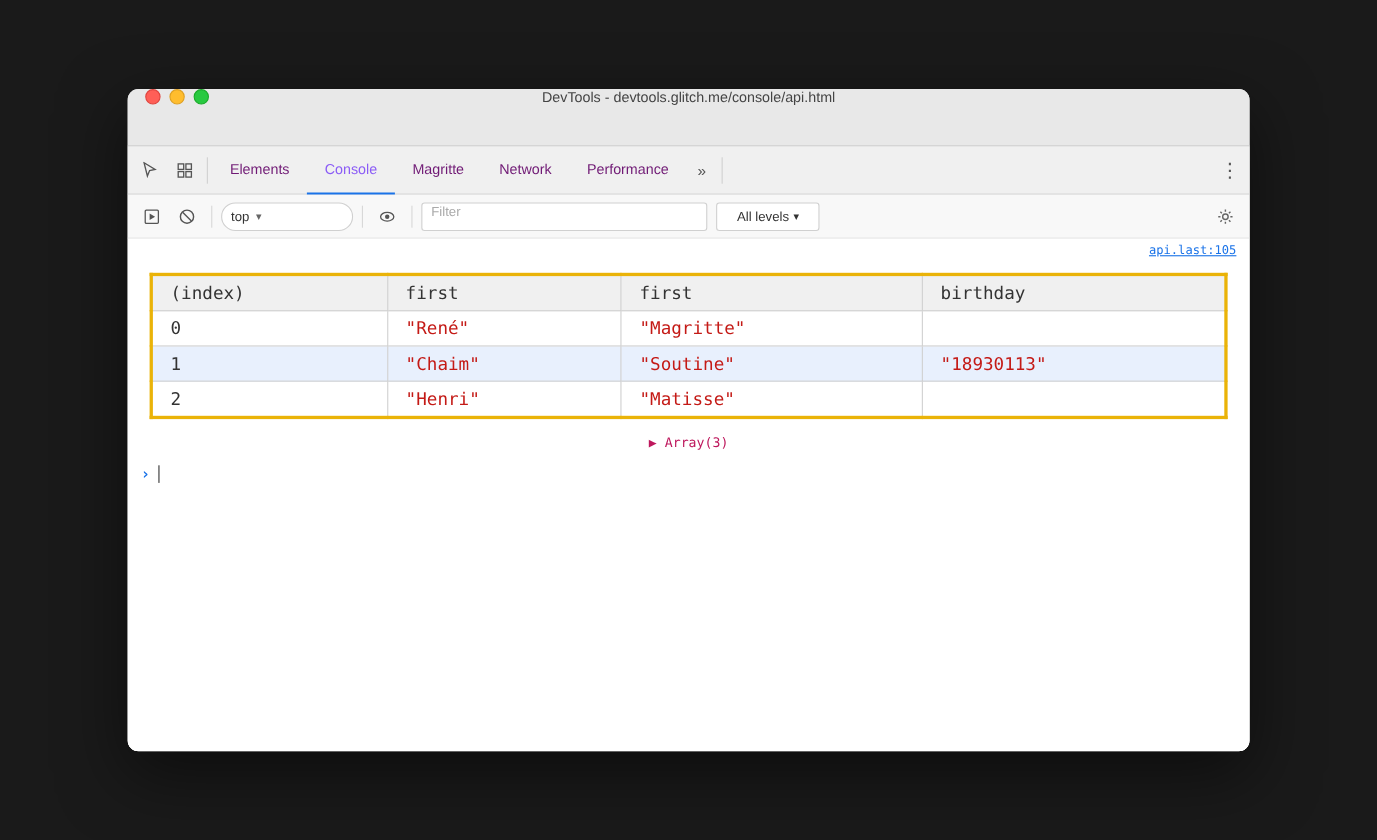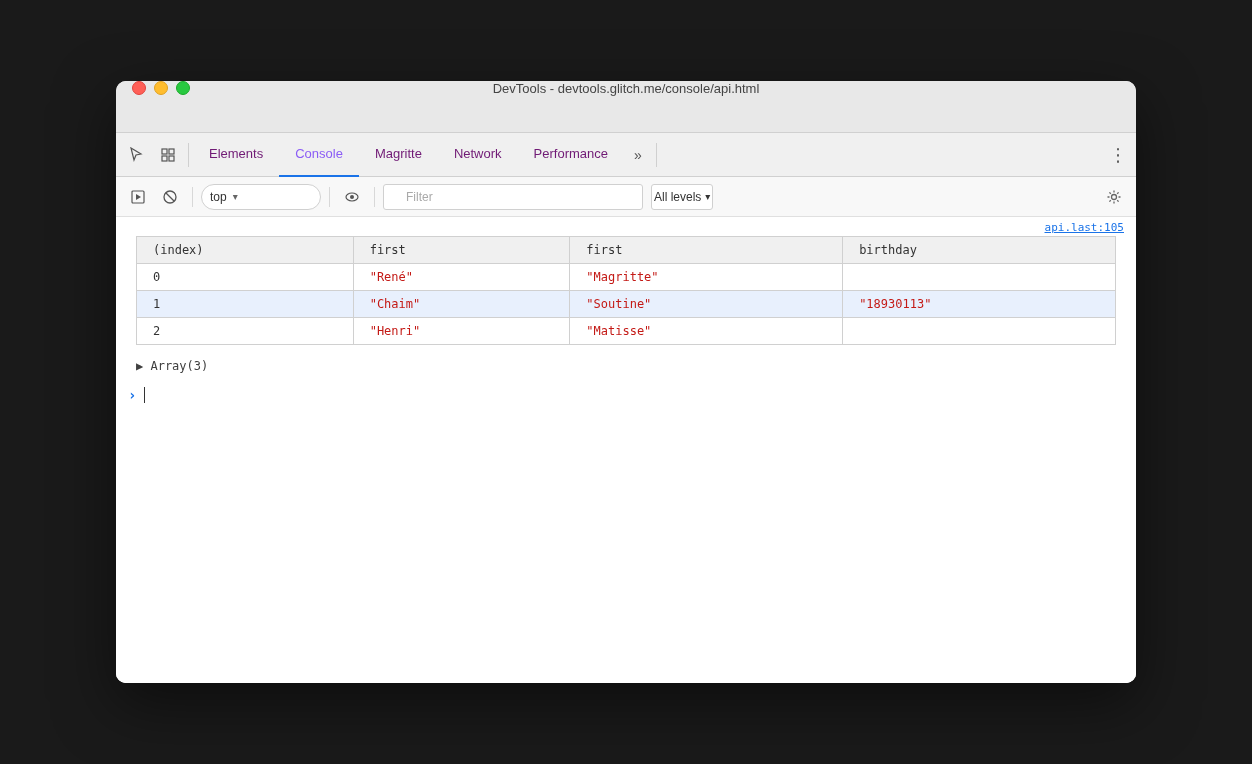--- a/index.html
+++ b/index.html
@@ -152,39 +152,39 @@
       height: 26px;
       font-size: 12px;
       color: #333;
       cursor: pointer;
       gap: 6px;
       min-width: 120px;
     }
     .context-select-arrow { color: #666; font-size: 10px; }
     .filter-input {
       display: flex;
-      align-items: center;
+      align-items: flex-start;
       background: white;
       border: 1px solid #d0d0d0;
       border-radius: 3px;
-      padding: 0 22px;
+      padding: 0 8px;
       height: 26px;
       font-size: 12px;
       color: #999;
       flex: 1;
       max-width: 260px;
       gap: 6px;
     }
     .levels-btn {
       display: flex;
       align-items: center;
       background: white;
       border: 1px solid #d0d0d0;
       border-radius: 3px;
-      padding: 0 2px;
+      padding: 0 18px;
       height: 26px;
       font-size: 12px;
       color: #333;
       cursor: pointer;
       gap: 4px;
       margin-left: 4px;
     }
     .settings-btn {
       display: flex;
       align-items: center;
@@ -207,25 +207,25 @@
     .source-link {
       text-align: right;
       padding: 4px 12px 2px;
       font-size: 11px;
       color: #1a73e8;
       font-family: monospace;
       text-decoration: underline;
       cursor: pointer;
     }
     .console-table {
-      margin: 0 20px 8px;
+      margin: 12px 20px 8px;
       border-collapse: collapse;
-      font-size: 12px;
+      font-size: 16px;
       font-family: monospace;
-      border: 1px solid #eab308;
+      border: 3px solid #eab308;
     }
     .console-table th {
       background: #f0f0f0;
       border: 1px solid #d0d0d0;
       padding: 6px 16px;
       font-weight: normal;
       text-align: left;
       color: #333;
       font-family: monospace;
     }
@@ -235,23 +235,24 @@
       color: #333;
     }
     .console-table .red-val { color: #c41a16; }
     .row-highlight { background: #e8f0fd; }
     .array-expand {
       display: flex;
       align-items: center;
       padding: 6px 20px;
       font-size: 12px;
       font-family: monospace;
-      color: #404040;
+      color: #be185d;
       cursor: pointer;
       gap: 4px;
+      justify-content: center;
     }
     .input-line {
       display: flex;
       align-items: center;
       padding: 8px 12px;
       gap: 8px;
       font-size: 13px;
       font-family: monospace;
     }
     .prompt-arrow {

